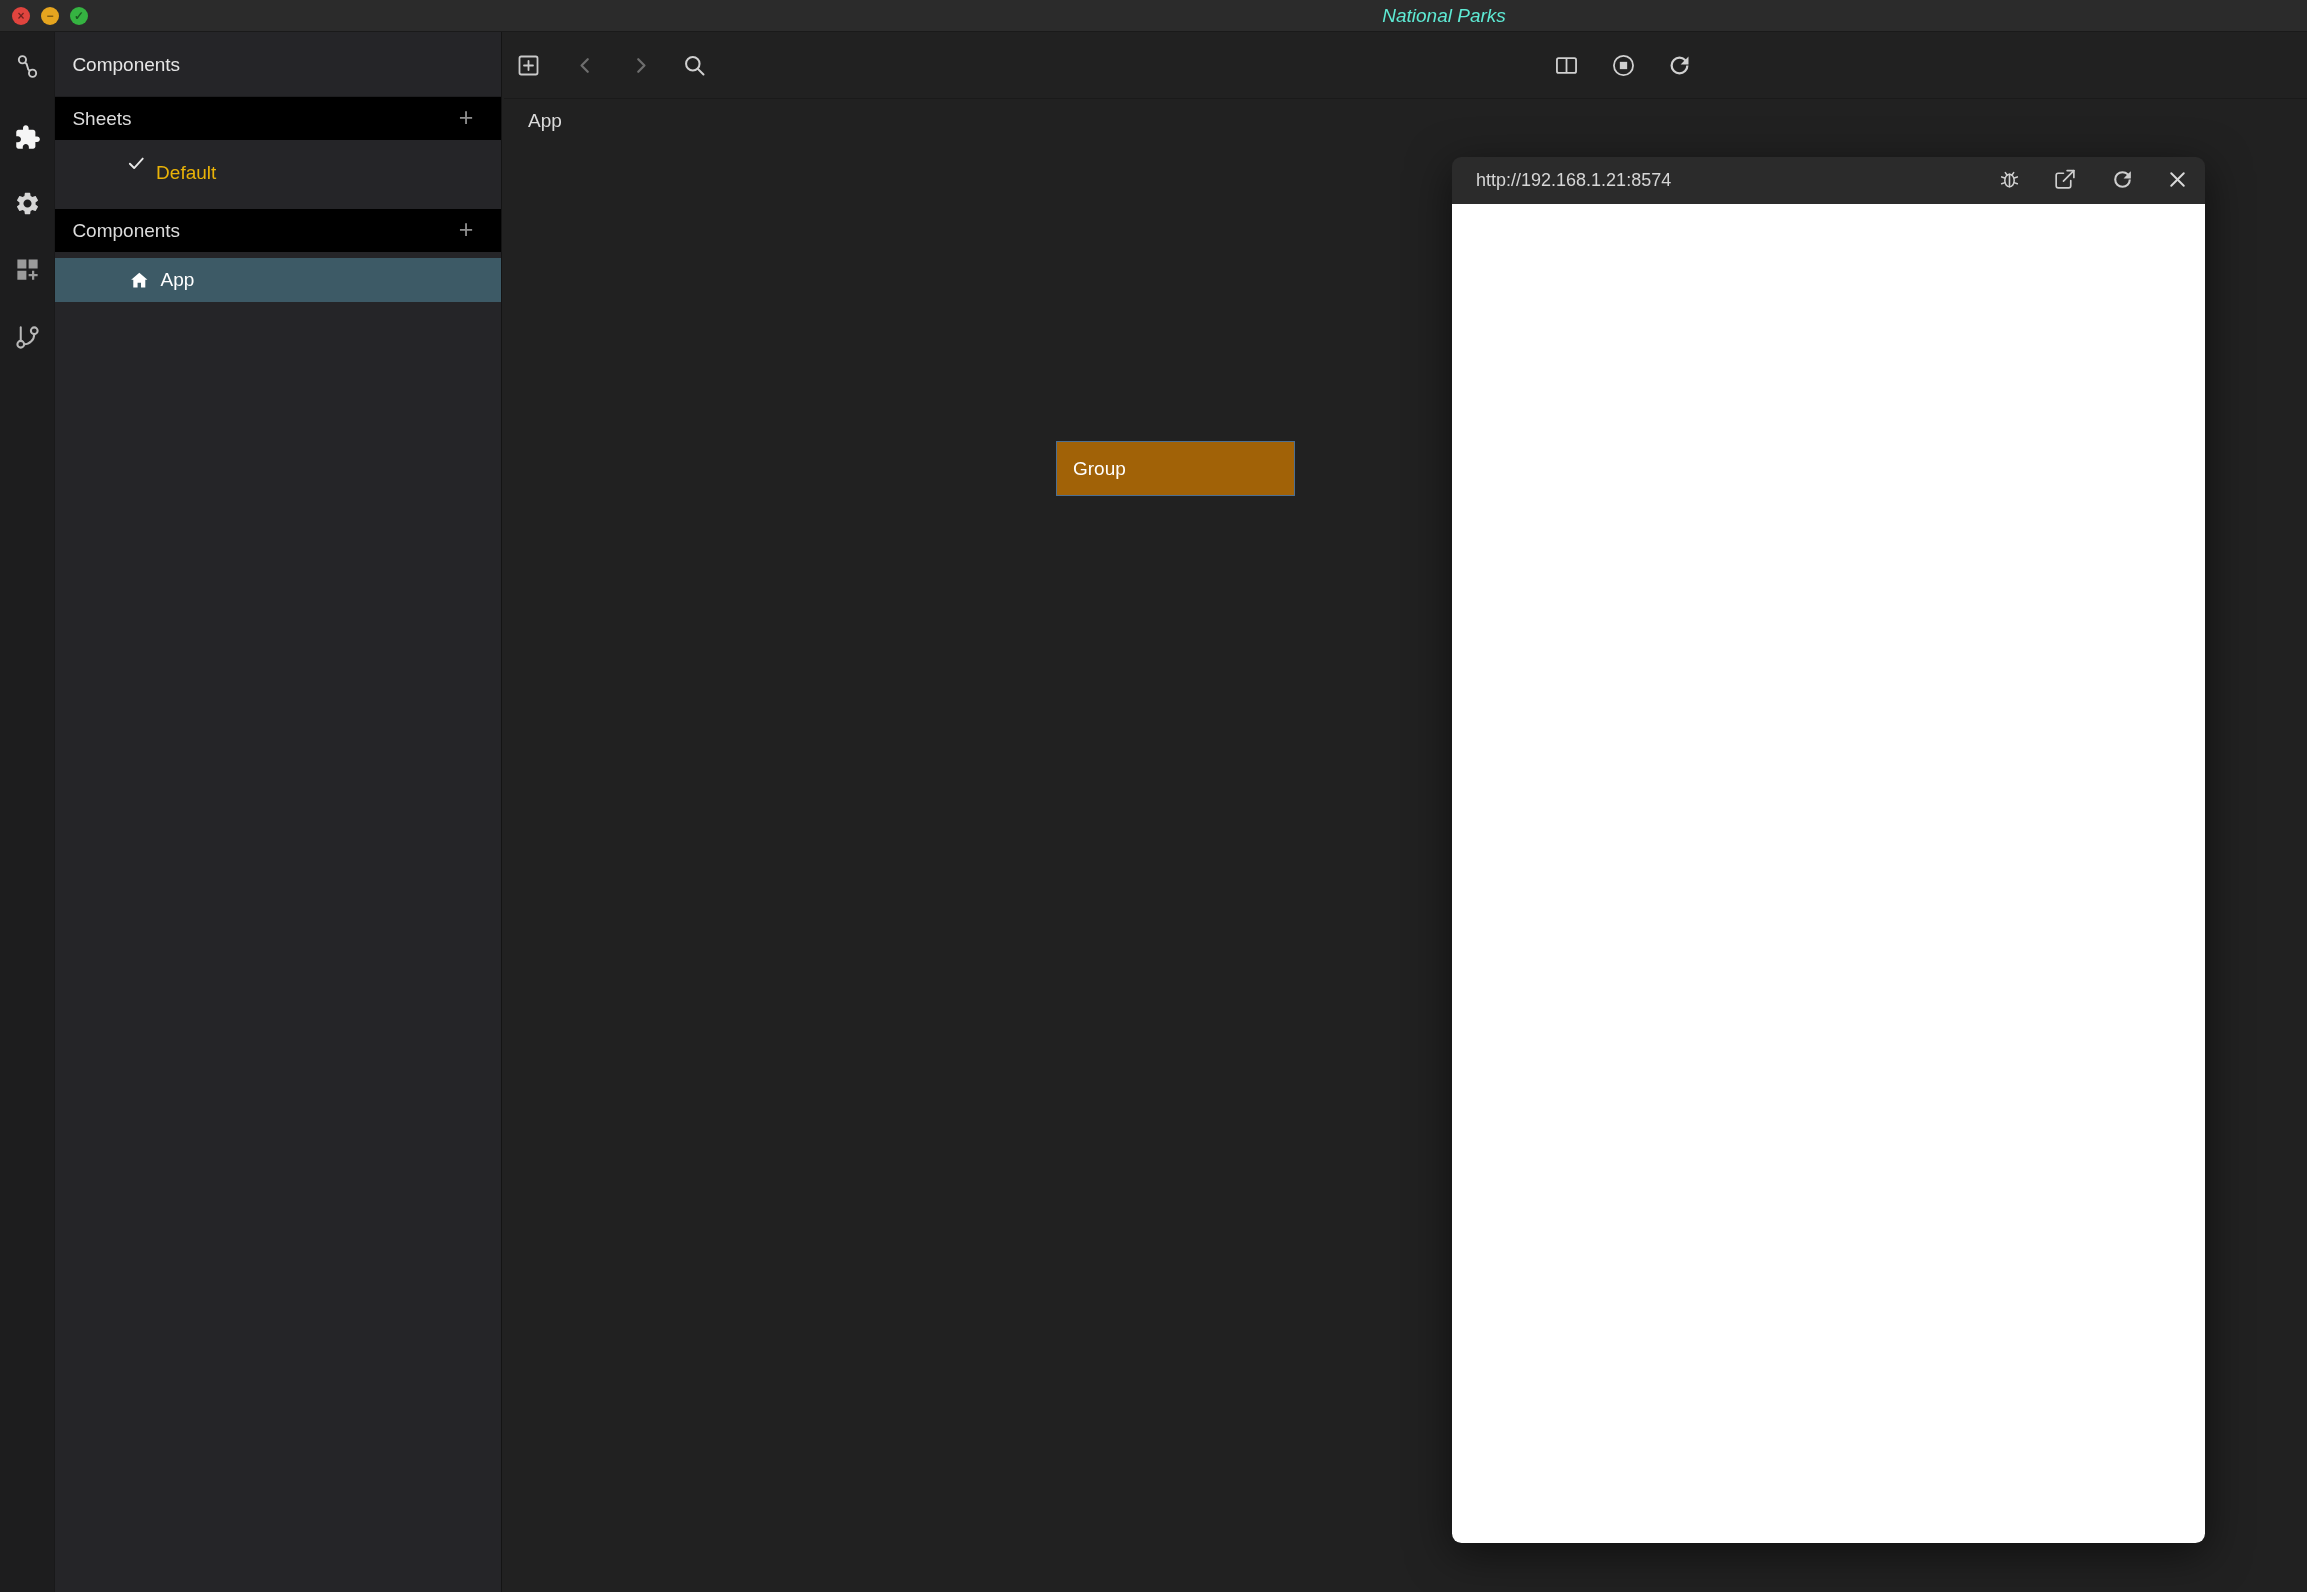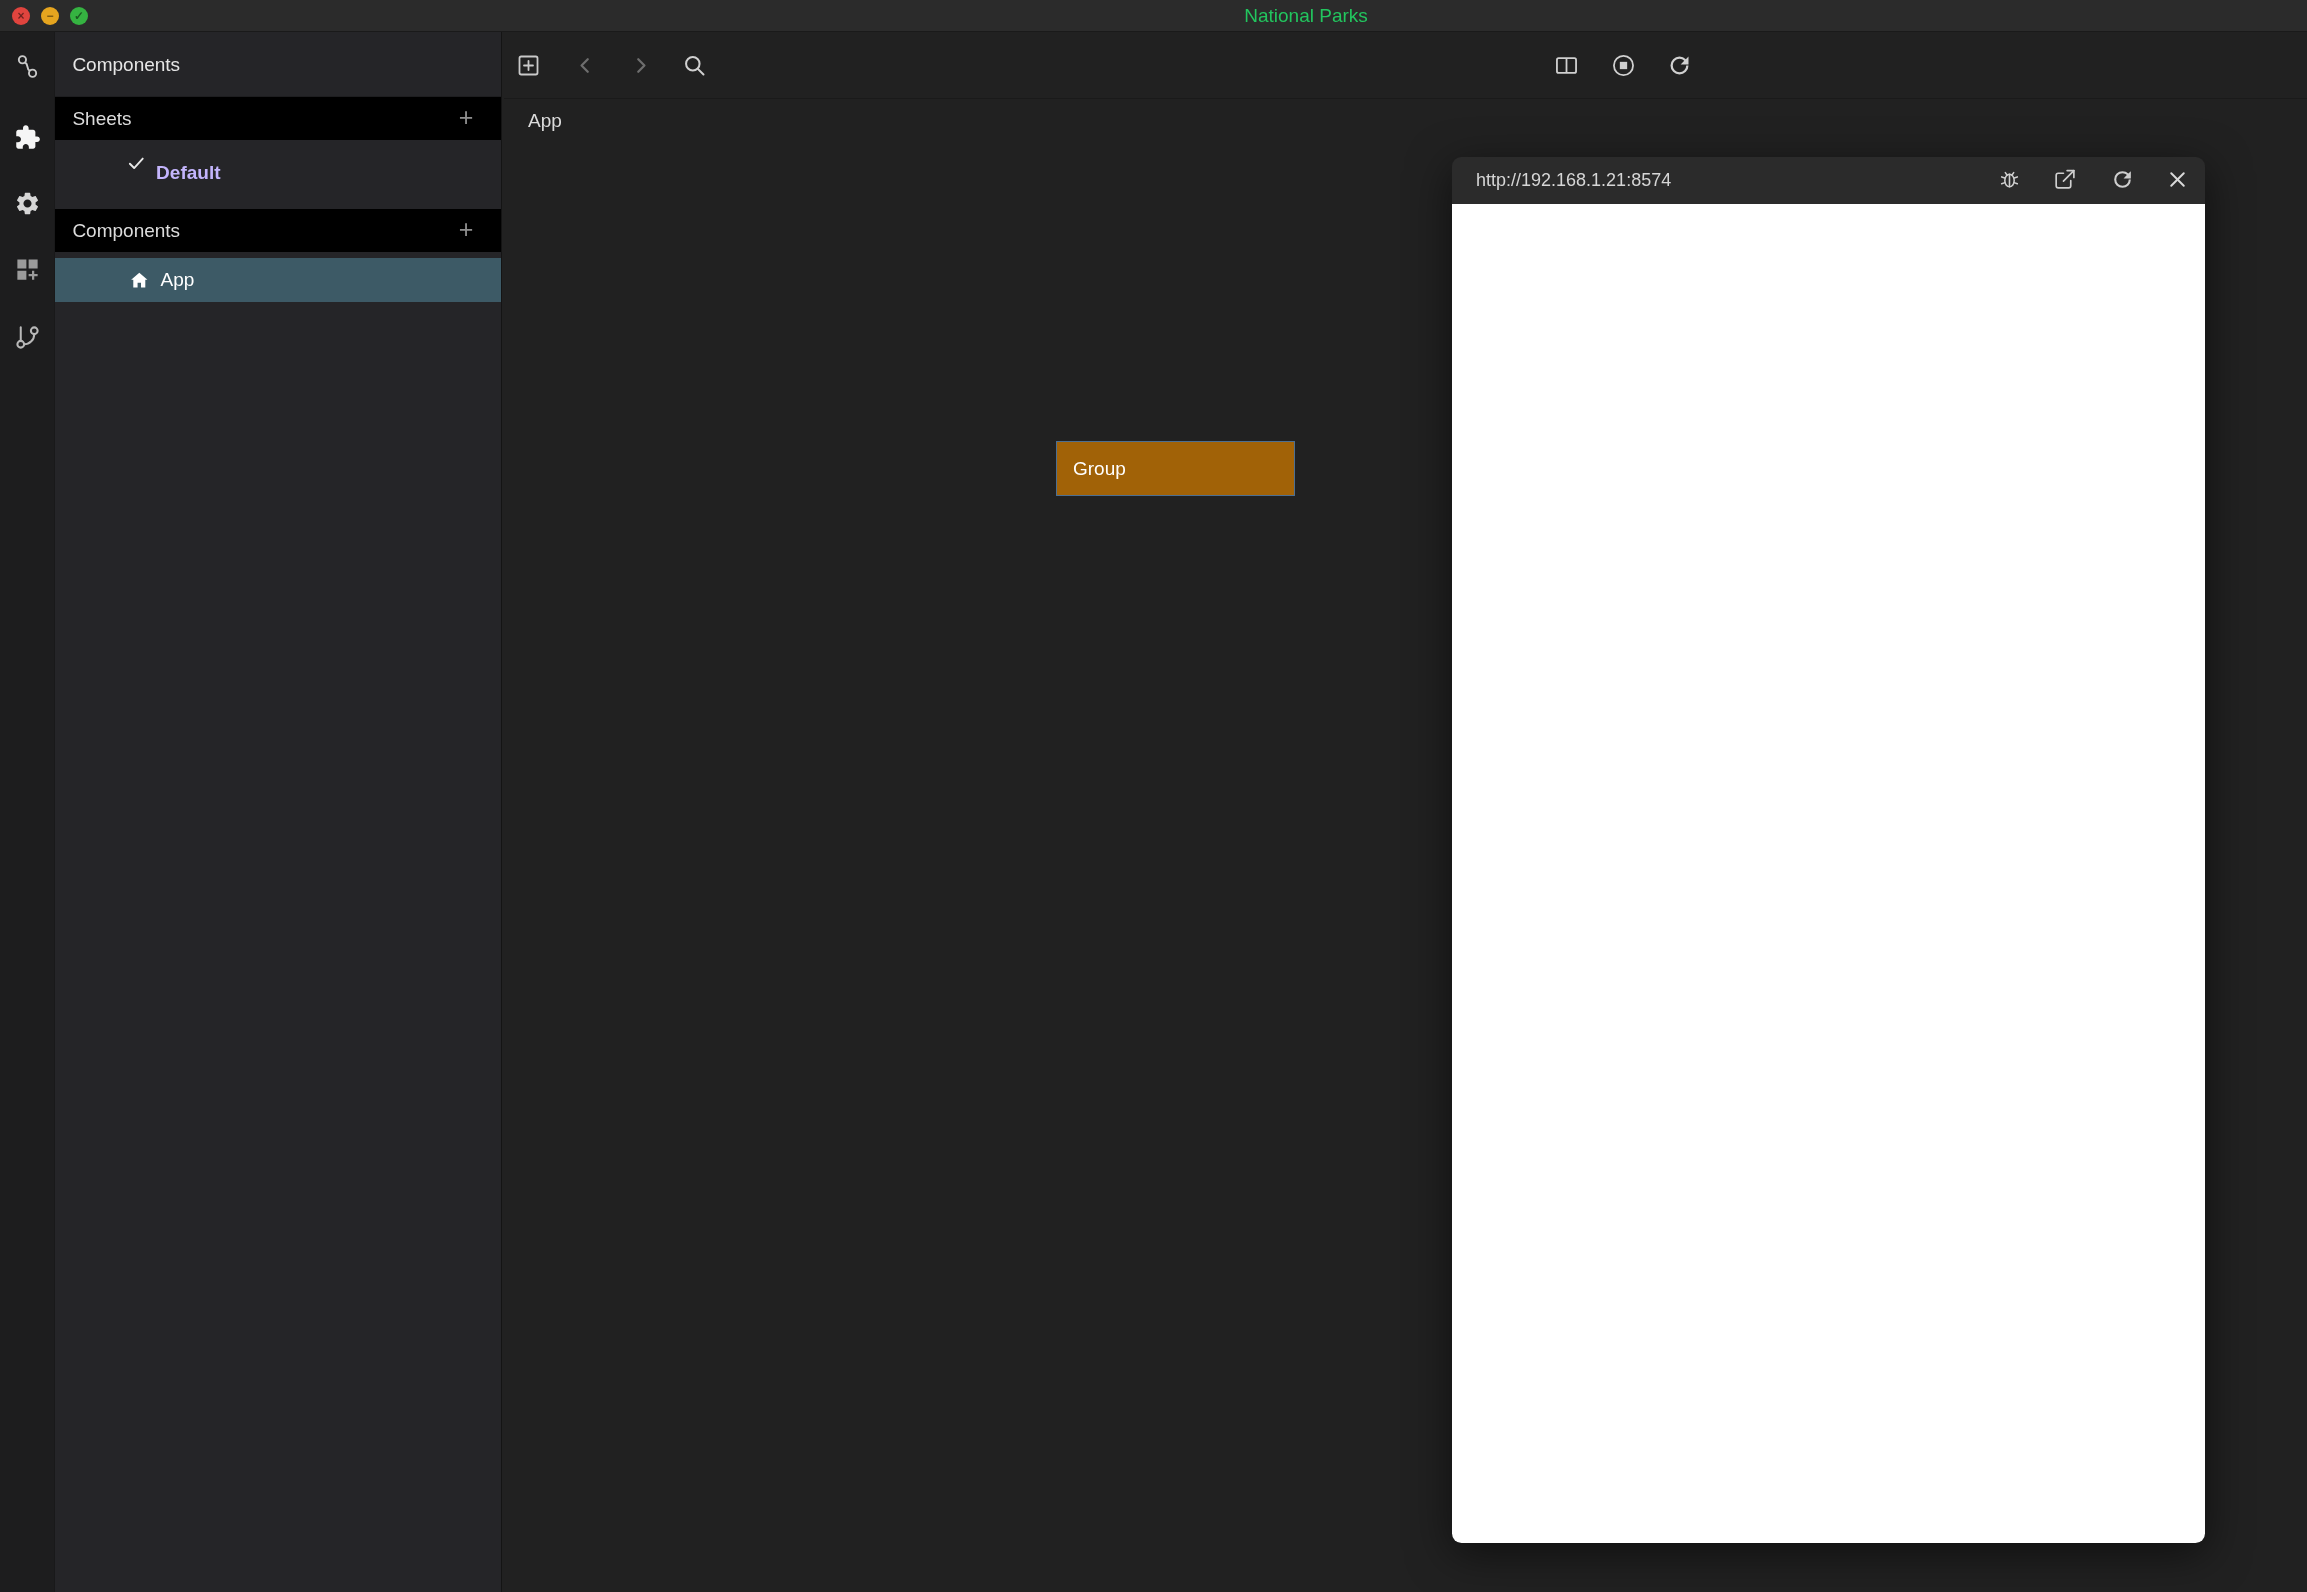--- a/index.html
+++ b/index.html
@@ -10,22 +10,22 @@
 
   
   .titlebar { position:absolute; top:0; left:0; width:2307px; height:32px;
               background:#2b2b2b; border-bottom:0.8px solid #1a1a1a; z-index:50; }
   .traffic { position:absolute; top:7.1px; width:18px; height:18px; border-radius:50%;
              display:flex; align-items:center; justify-content:center;
              font-size:12px; font-weight:bold; color:rgba(0,0,0,0.5); cursor:default; }
   .t-close { left:12px; background:#e0443e; }
   .t-min   { left:41px; background:#e6a51f; }
   .t-zoom  { left:70px; background:#35b341; }
-  .win-title { position:absolute; top:0; left:1306px; transform:translateX(-50%);
-               height:32px; line-height:32px; font-size:19px; color:#22c55e; white-space:nowrap; }
+  .win-title { position:absolute; top:0; left:1444px; transform:translateX(-50%);
+               height:32px; line-height:32px; font-size:19px; color:#5eead4; white-space:nowrap;font-style:italic; }
 
   
   .rail { position:absolute; top:32px; left:0; width:55px; height:1560px;
           background:#1d1d1e; border-right:0.8px solid #19191a; z-index:10; }
   .rail-btn { position:absolute; left:14.3px; width:27px; height:27px; cursor:pointer; }
 
   
   .sidebar { position:absolute; top:32px; left:55px; width:447px; height:1560px;
              background:#252528; border-right:1.6px solid #141414; z-index:10; }
   .sidebar-title { position:absolute; top:0; left:0; width:100%; height:65px;
@@ -35,21 +35,21 @@
   .section-row { position:absolute; left:0; width:100%; height:43px; background:#000000; }
   .section-row .sec-label { position:absolute; left:17.4px; line-height:43px; font-size:19px; color:#dcdcdc; }
   .plus-btn { position:absolute; right:20.6px; top:0; width:28.5px; height:43px; line-height:41px;
               text-align:center; font-size:25px; color:#8f8f8f; cursor:pointer; }
   .row-sheets { top:65px; }
   .row-components { top:177px; }
   .item-row { position:absolute; left:0; width:100%; height:44px; display:flex;
               align-items:center; cursor:pointer; }
   .row-default { top:109px; }
   .row-default .check { margin-left:71px; }
-  .row-default .item-label { margin-left:9.5px; font-size:19px; font-weight:bold; color:#c4b5fd;margin-top:20px; }
+  .row-default .item-label { margin-left:9.5px; font-size:19px; font-weight:normal; color:#eab308;margin-top:20px; }
   .row-app { top:226px; height:44px; background:#3d5a66; }
   .row-app .home { margin-left:74px; }
   .row-app .item-label { margin-left:11px; font-size:19px; color:#ffffff; }
 
   
   .main { position:absolute; top:32px; left:504px; width:1803px; height:1560px; background:#212121; }
   .toolbar { position:absolute; top:0; left:0; width:100%; height:67px;
              border-bottom:1.6px solid #1a1a1a; }
   .tool-btn { position:absolute; top:20px; width:27px; height:27px; cursor:pointer; }
   .tb-add     { left:11px; }

